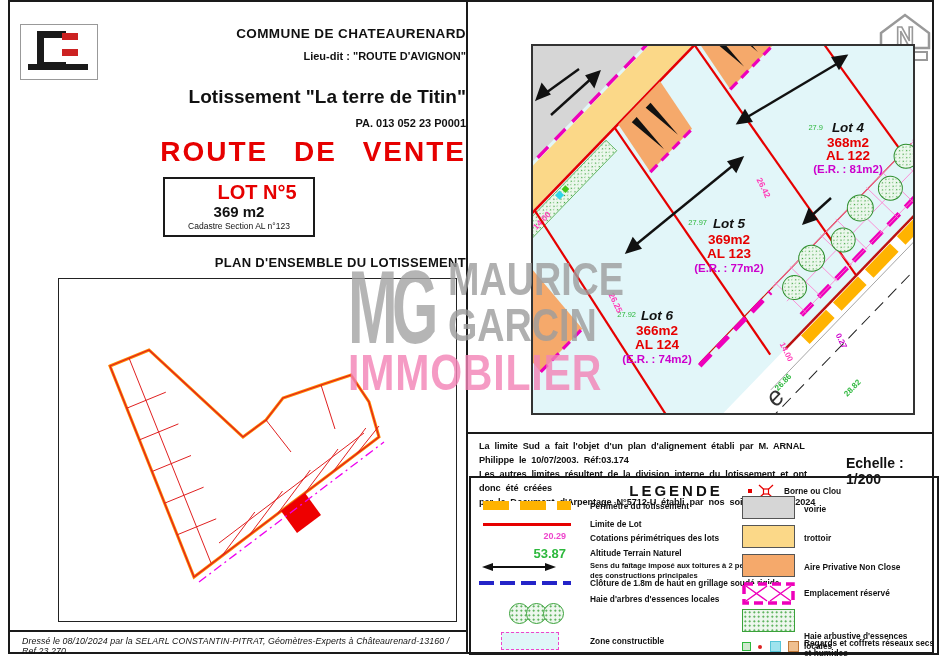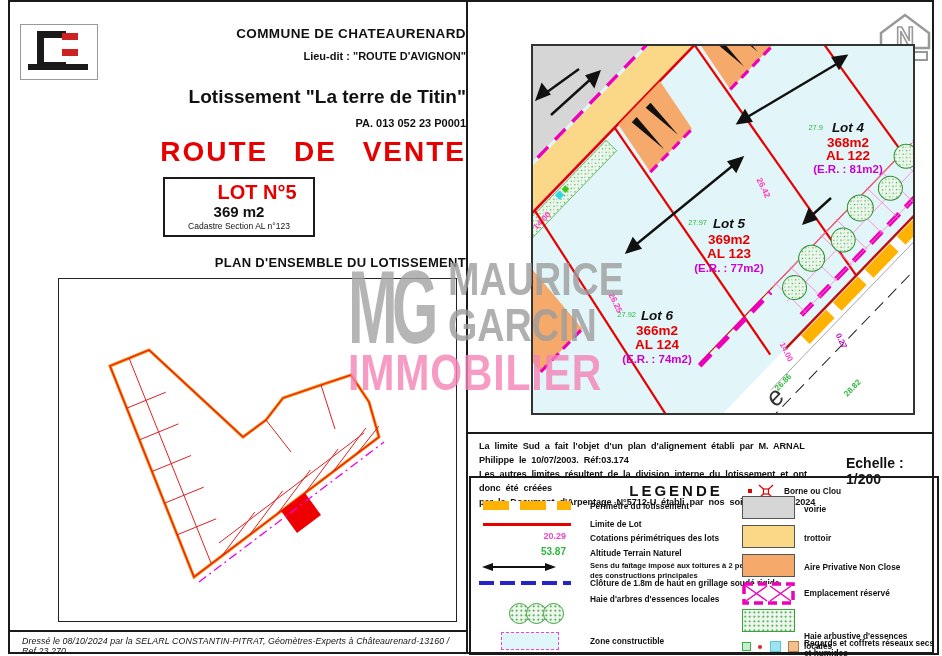--- a/index.html
+++ b/index.html
@@ -268,21 +268,21 @@
 
     <div class="abs perim-dash" style="left:12px;top:23px;width:88px;height:9px;"></div>
     <div class="abs leglab" style="left:119px;top:23px;">Périmètre du lotissement</div>
 
     <div class="abs" style="left:12px;top:45px;width:88px;height:2.5px;background:#e60000;"></div>
     <div class="abs leglab" style="left:119px;top:41px;">Limite de Lot</div>
 
     <div class="abs" style="left:40px;top:53px;width:55px;text-align:right;font-size:9px;font-weight:700;color:#ee44cc;">20.29</div>
     <div class="abs leglab" style="left:119px;top:55px;">Cotations périmétriques des lots</div>
 
-    <div class="abs" style="left:40px;top:68px;width:55px;text-align:right;font-size:10px;font-weight:700;color:#2db83d;">53.87</div>
+    <div class="abs" style="left:40px;top:68px;width:55px;text-align:right;font-size:13px;font-weight:700;color:#2db83d;">53.87</div>
     <div class="abs leglab" style="left:119px;top:70px;">Altitude Terrain Naturel</div>
 
     <svg class="abs" style="left:10px;top:82px;" width="76" height="14" viewBox="0 0 76 14">
       <line x1="9" y1="7" x2="67" y2="7" stroke="#111" stroke-width="1.8"></line>
       <path d="M1,7 L12,3 L12,11 Z" fill="#111"></path>
         <path d="M75,7 L64,3 L64,11 Z" fill="#111"></path>
     </svg>
     <div class="abs leglab" style="left:119px;top:83px;font-size:7.6px;">Sens du faîtage imposé aux toitures à 2 pentes</div>
     <div class="abs leglab" style="left:119px;top:93px;font-size:7.6px;">des constructions principales</div>
 

